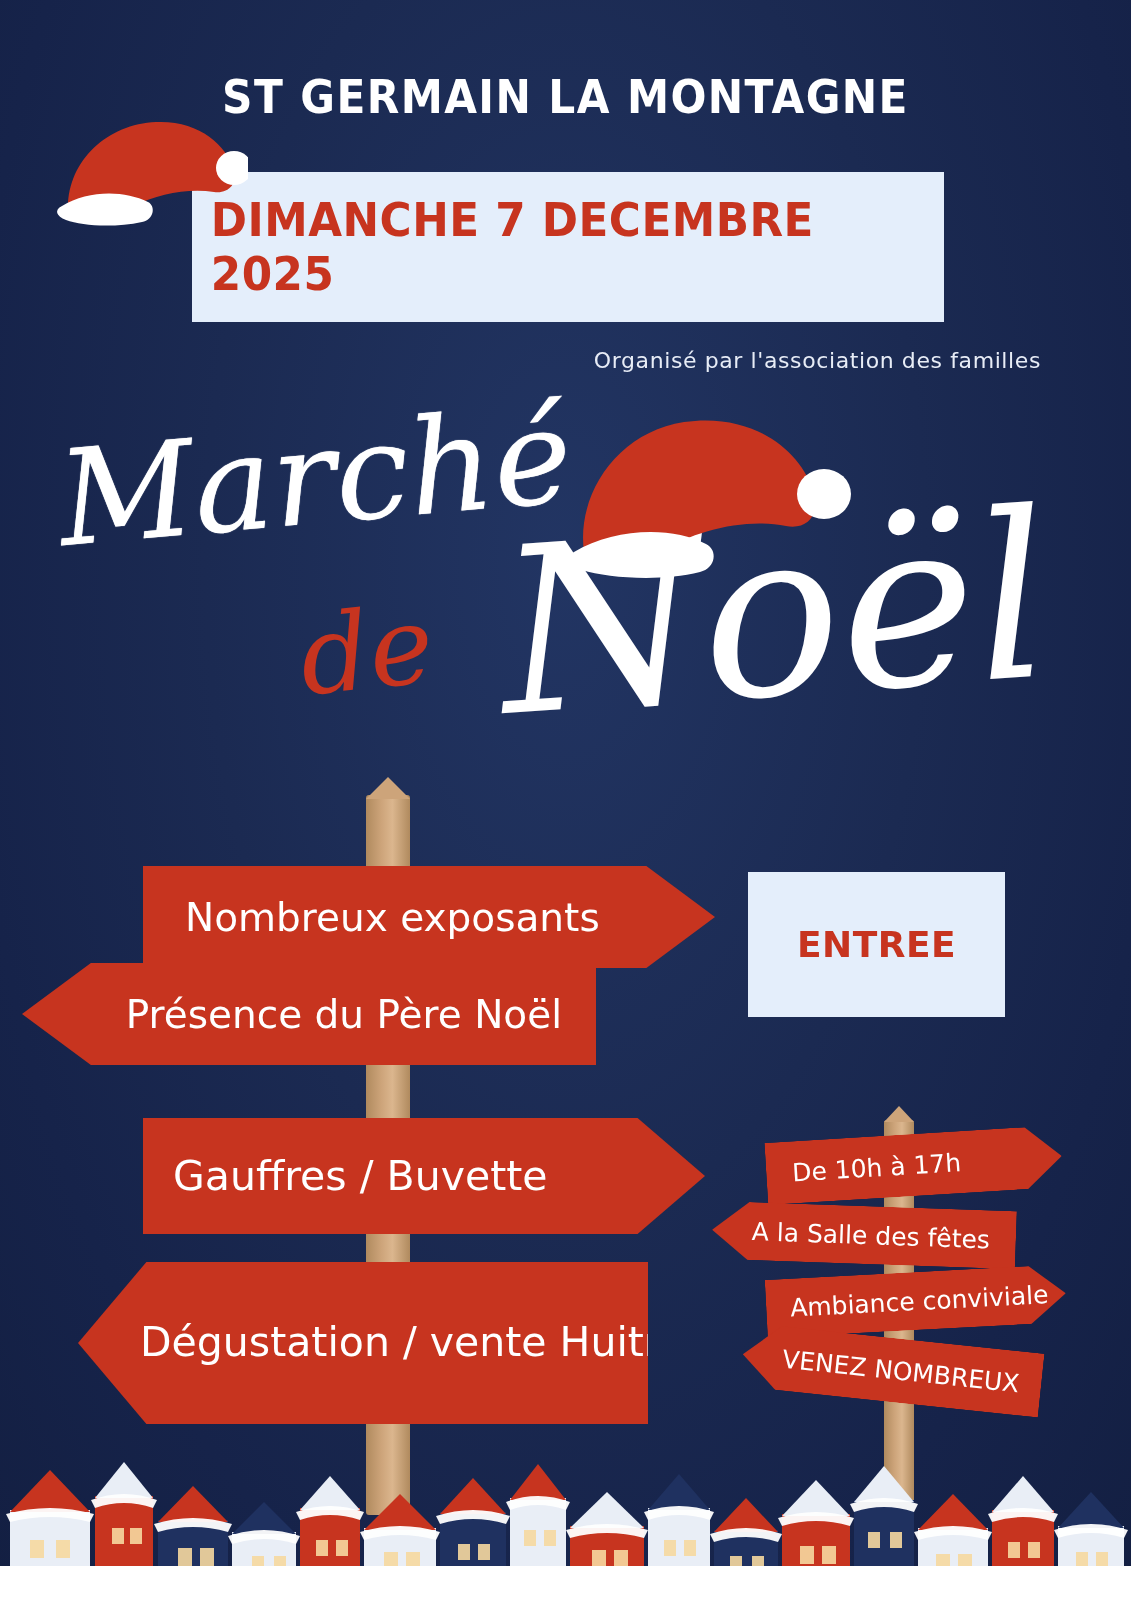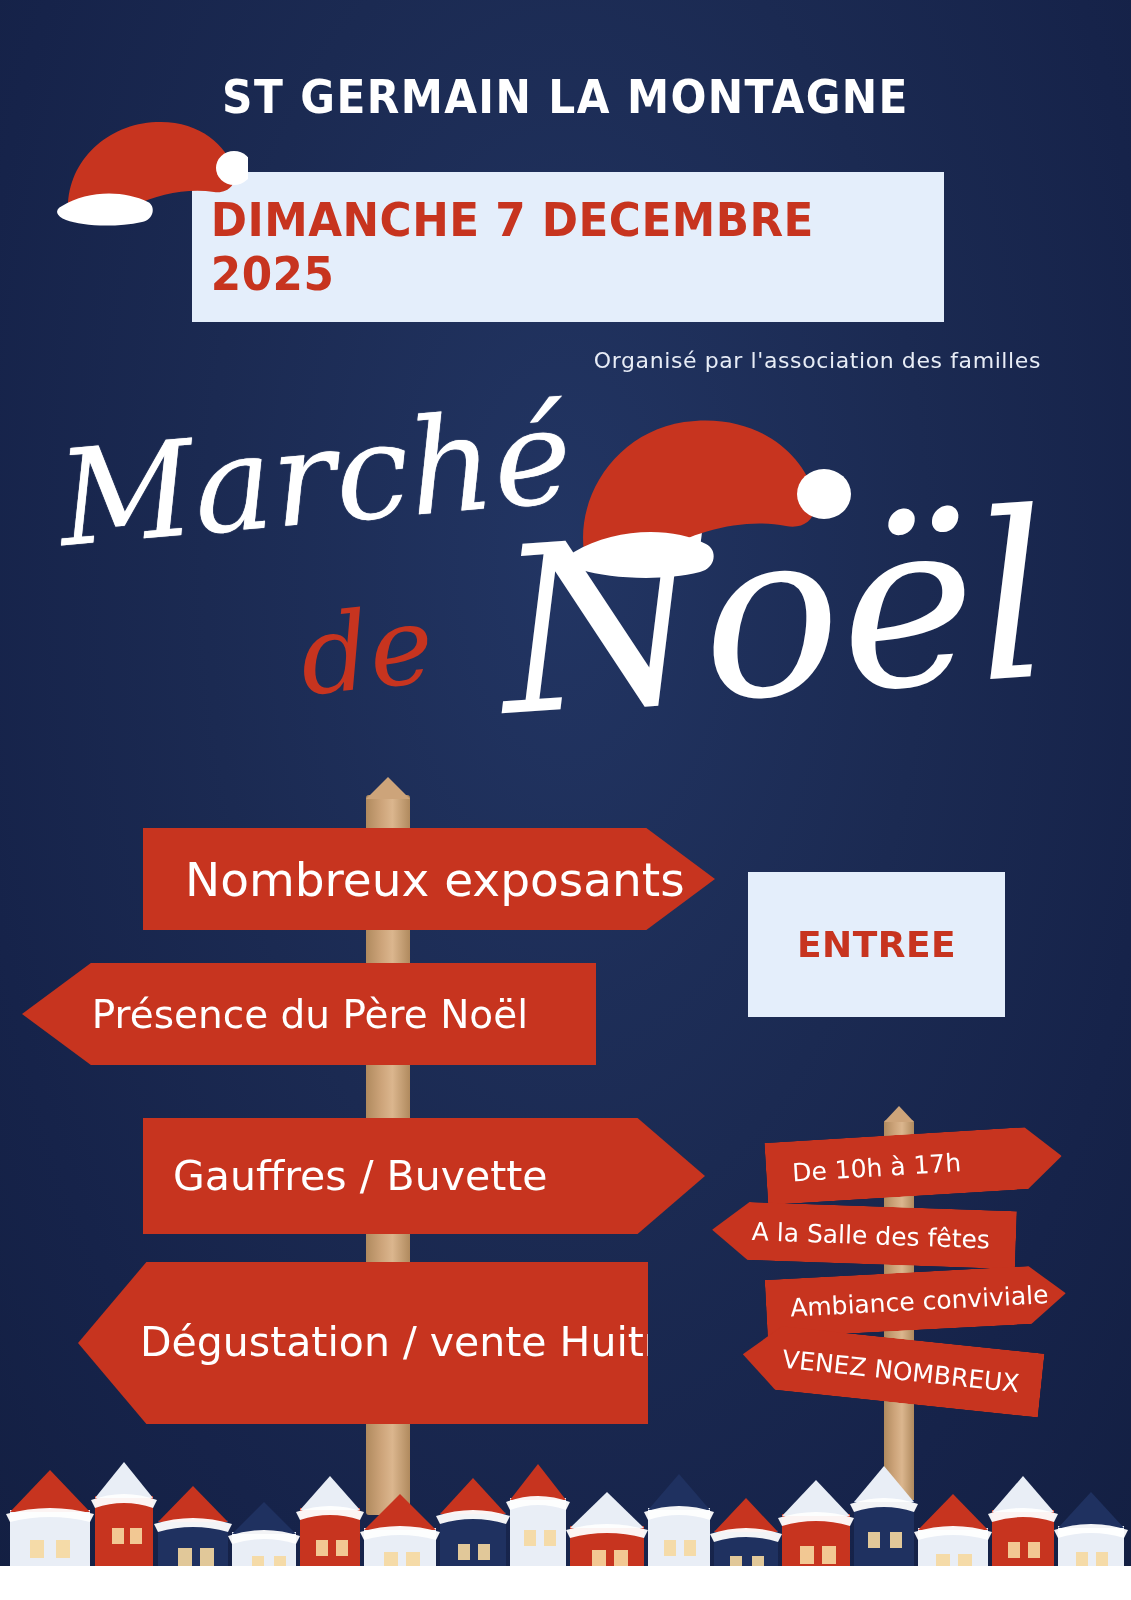--- a/index.html
+++ b/index.html
@@ -120,24 +120,24 @@
     background: #c7341f;
     color: #ffffff;
     display: flex; align-items: center;
     font-family: "DejaVu Sans", sans-serif;
     white-space: nowrap;
   }
   .sign.right { clip-path: polygon(0% 0%, 88% 0%, 100% 50%, 88% 100%, 0% 100%); justify-content: flex-start; }
   .sign.left  { clip-path: polygon(12% 0%, 100% 0%, 100% 100%, 12% 100%, 0% 50%); justify-content: flex-end; }
   .sign .txt { display: block; }
 
-  .sign-1 { top: 828px; left: 143px; width: 572px; height: 102px; font-size: 47px; }
+  .sign-1 { top: 866px; left: 143px; width: 572px; height: 102px; font-size: 39px; }
   .sign-1 .txt { padding-left: 42px; }
   .sign-2 { top: 963px; left: 22px; width: 574px; height: 102px; font-size: 39px; }
-  .sign-2 .txt { padding-right: 68px; }
+  .sign-2 .txt { padding-right: 34px; }
   .sign-3 { top: 1118px; left: 143px; width: 562px; height: 116px; font-size: 41px; }
   .sign-3 .txt { padding-left: 30px; }
   .sign-4 { top: 1262px; left: 78px; width: 570px; height: 162px; font-size: 41px; line-height: 1.25; text-align: center; }
   .sign-4 .txt { padding-right: 40px; padding-left: 62px; width: 100%; text-align: center; }
 
   .mini { font-size: 25px; }
   .mini-1 { top: 1134px; left: 766px; width: 296px; height: 62px; transform: rotate(-3.5deg); }
   .mini-1 .txt { padding-left: 26px; }
   .mini-2 { top: 1206px; left: 712px; width: 304px; height: 58px; transform: rotate(2deg); }
   .mini-2 .txt { padding-right: 26px; }

